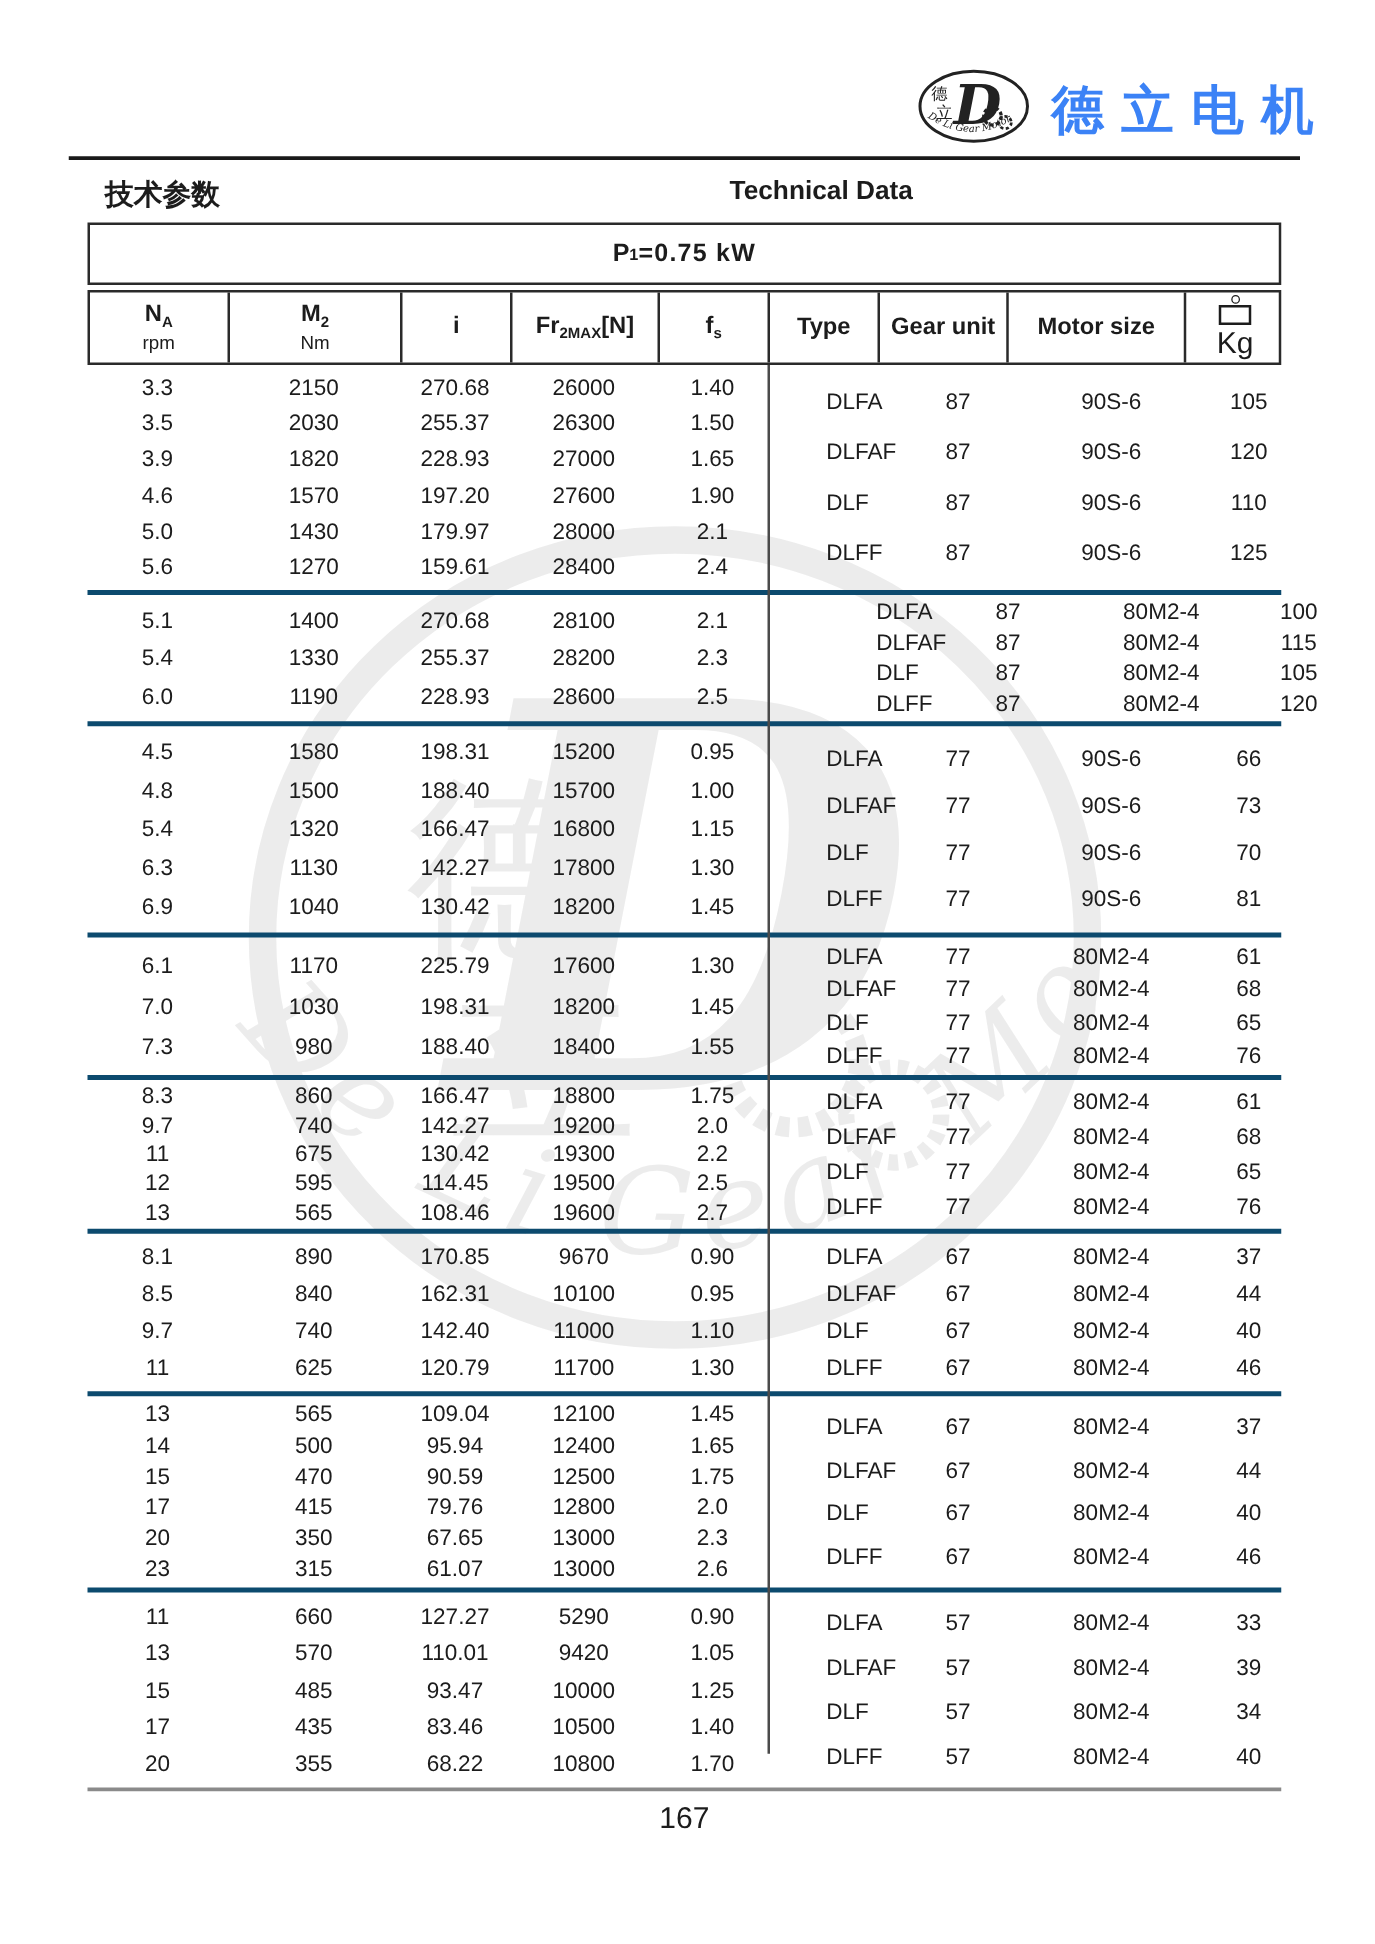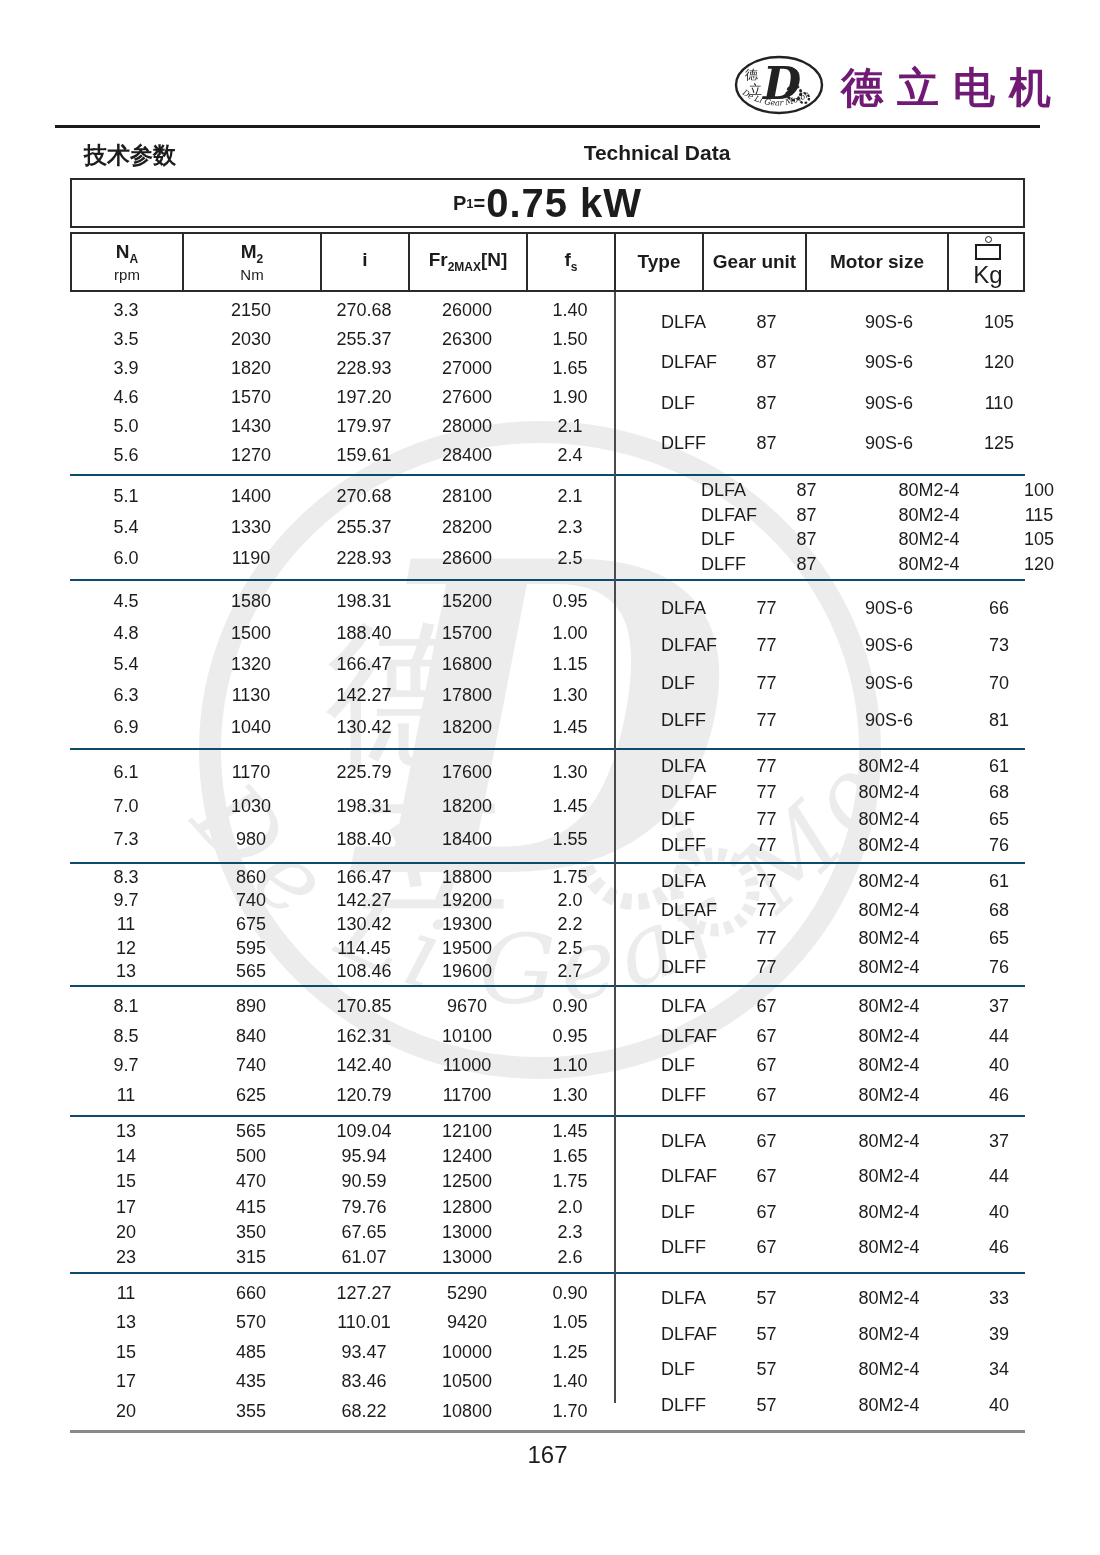--- a/index.html
+++ b/index.html
@@ -14,36 +14,36 @@
   
   .watermark{
     position:absolute;left:130px;top:420px;width:850px;height:700px;
     opacity:0.08;z-index:0;pointer-events:none;
   }
   
   .brandbar{position:absolute;top:52px;left:733px;display:flex;align-items:center;gap:16px;z-index:1;}
   .emblem{width:92px;height:72px;display:block;}
   .brand-cn{
     font-family:"DejaVu Serif", serif;
-    font-size:42px;font-weight:bold;letter-spacing:14px;color:#701a75;
+    font-size:42px;font-weight:bold;letter-spacing:14px;color:#3b82f6;
     white-space:nowrap;line-height:1;
   }
   .top-rule{position:absolute;left:55px;top:125px;width:985px;height:3px;background:#1a1a1a;z-index:1;}
   .title-cn{position:absolute;left:84px;top:140px;font-size:23px;font-weight:bold;z-index:1;}
   .title-en{position:absolute;left:657px;top:141px;transform:translateX(-50%);font-size:21px;font-weight:bold;z-index:1;}
   
   .banner{
     position:absolute;left:70px;top:178px;width:955px;height:50px;
     border:2px solid #2a2a2a;box-sizing:border-box;
     display:flex;align-items:center;justify-content:center;z-index:1;
   }
   .p-base{font-size:20px;font-weight:bold;}
   .p-sub{font-size:13px;font-weight:bold;}
   .p-eq{font-size:20px;font-weight:bold;}
-  .p-val{font-size:40px;font-weight:bold;letter-spacing:1px;margin-left:1px;}
+  .p-val{font-size:20px;font-weight:bold;letter-spacing:1px;margin-left:1px;}
   
   .thead{
     position:absolute;left:70px;top:232px;width:955px;height:60px;
     display:grid;grid-template-columns:112px 138px 88px 118px 88px 88px 103px 142px 78px;
     border:2px solid #2a2a2a;box-sizing:border-box;z-index:1;background:transparent;
   }
   .th{
     border-right:2px solid #2a2a2a;box-sizing:border-box;
     display:flex;flex-direction:column;align-items:center;justify-content:center;
     line-height:1.15;
@@ -51,21 +51,21 @@
   .th:last-child{border-right:none;}
   .th-main{font-size:19px;font-weight:bold;}
   .th-main sub{font-size:12px;font-weight:bold;}
   .th-unit{font-size:15px;font-weight:normal;}
   .kg-knob{width:7px;height:7px;border:1.5px solid #1c1c1c;border-radius:50%;box-sizing:border-box;margin-bottom:1px;}
   .kg-box{width:26px;height:16px;border:2px solid #1c1c1c;box-sizing:border-box;}
   .kg-label{font-size:24px;font-weight:normal;margin-top:1px;}
   
   .tbody{position:absolute;left:70px;top:292px;width:955px;height:1111px;z-index:1;}
   .vdivider{position:absolute;left:544px;top:0;width:2px;height:100%;background:#4a4a4a;}
-  .group{display:flex;border-bottom:2px solid #0c4a6e;box-sizing:border-box;}
+  .group{display:flex;border-bottom:4px solid #0c4a6e;box-sizing:border-box;}
   .group:last-child{border-bottom:none;}
   .lblock{width:544px;display:flex;flex-direction:column;justify-content:space-evenly;}
   .rblock{width:411px;margin-left:2px;display:flex;flex-direction:column;justify-content:space-evenly;}
   .lrow{display:grid;grid-template-columns:112px 138px 88px 118px 88px;}
   .rrow{display:grid;grid-template-columns:86px 103px 142px 78px;padding-left:13px;}
   .c{font-size:18px;line-height:21px;text-align:center;white-space:nowrap;}
   .rrow .c-type{text-align:left;padding-left:32px;}
   
   .bottom-rule{position:absolute;left:70px;top:1430px;width:955px;height:3px;background:#8a8a8a;z-index:1;}
   .page-number{position:absolute;left:70px;top:1441px;width:955px;text-align:center;font-size:24px;z-index:1;}

